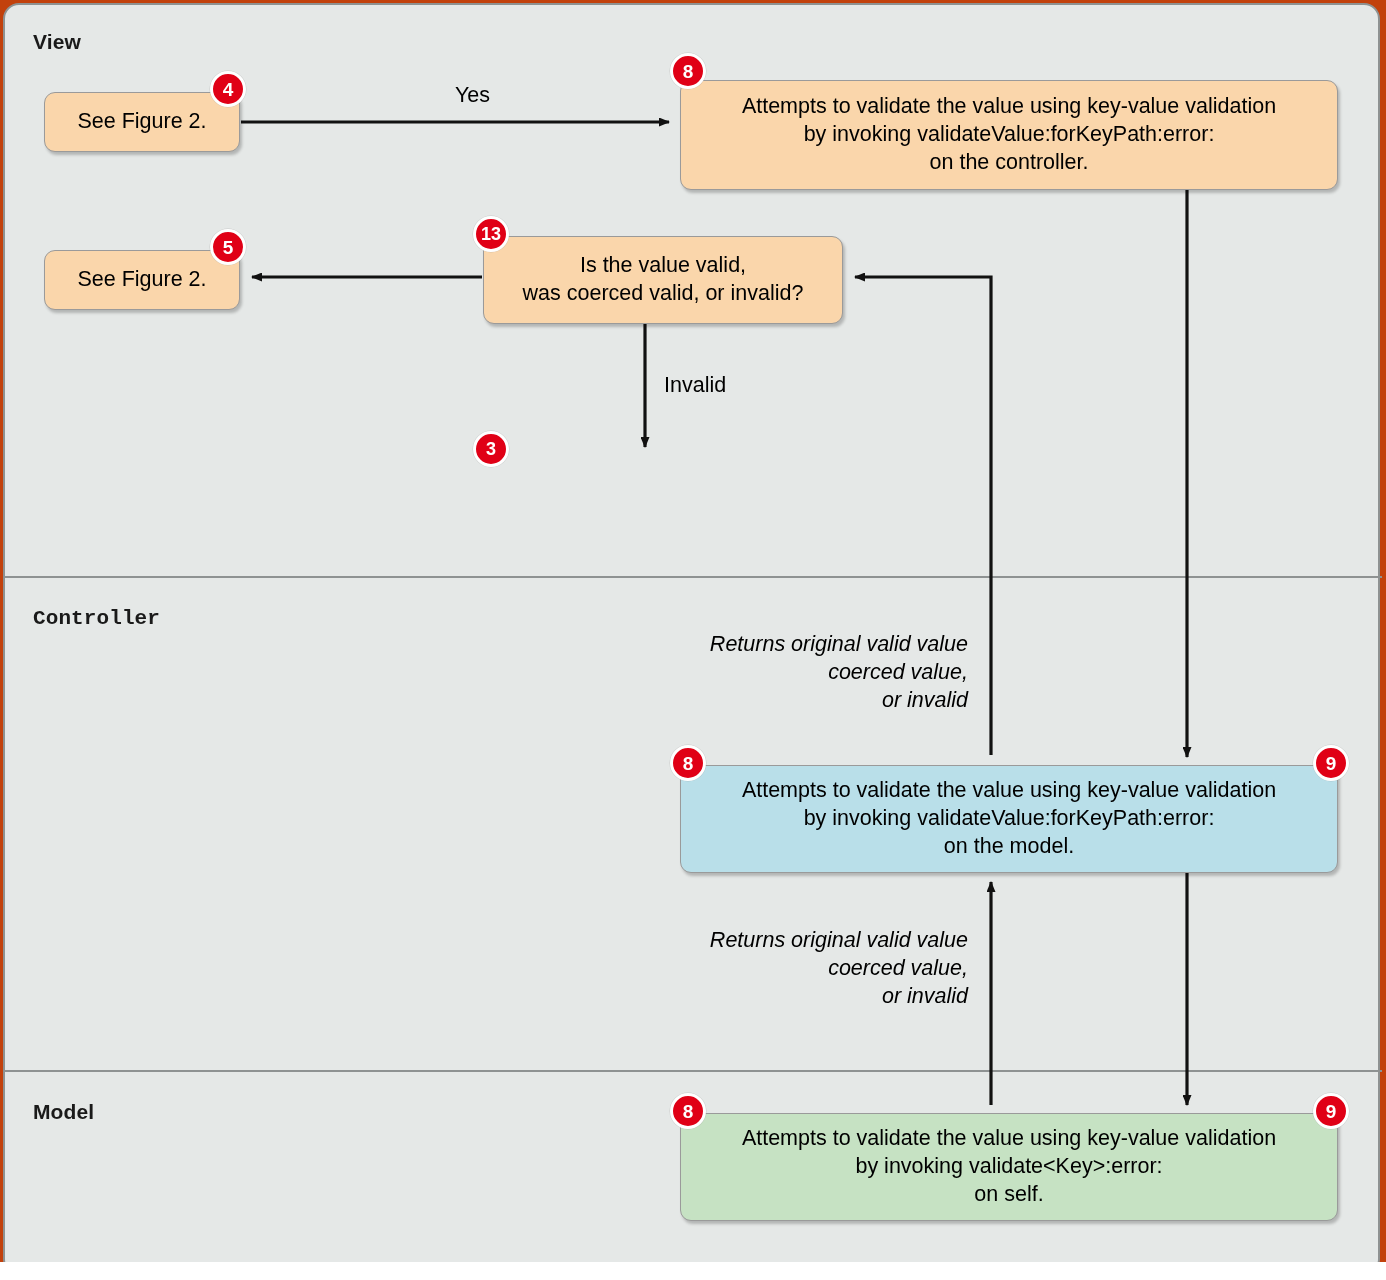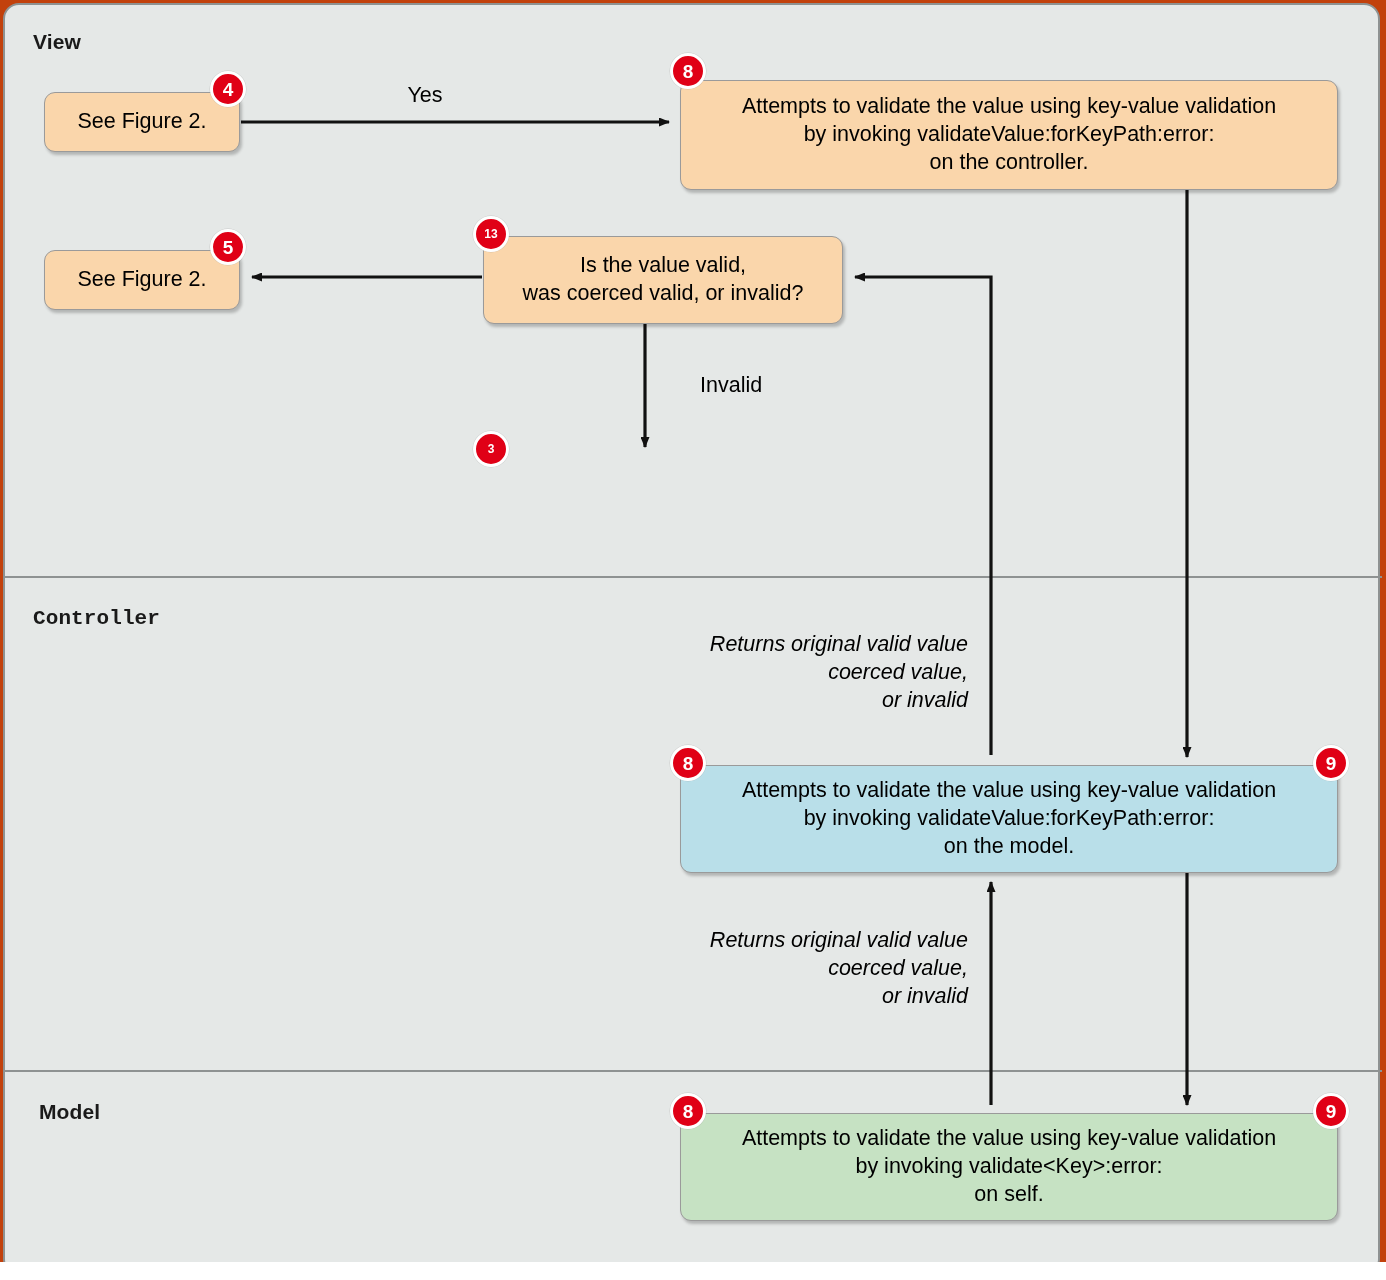--- a/index.html
+++ b/index.html
@@ -94,47 +94,47 @@
     color: #ffffff;
     font-size: 19px;
     font-weight: bold;
     display: flex;
     align-items: center;
     justify-content: center;
     line-height: 1;
     box-shadow: 0 0 0 0.5px rgba(150,150,150,0.35);
     z-index: 6;
   }
-  .badge.wide { font-size: 12px; }
+  .badge.wide { font-size: 18px; }
 
   
   .edge-label {
     position: absolute;
     font-size: 21.5px;
     color: #000000;
     line-height: 1.30;
     white-space: pre-line;
     z-index: 4;
   }
   .edge-label.right-align { text-align: right; font-style: italic; }
-  .edge-label.center-align { text-align: center; }
+  .edge-label.center-align { text-align: right; }
 </style>
 </head>
 <body>
 
 <div id="stage">
 
   <div class="outer-frame"></div>
 
   <div class="lane-divider" style="top:576px;"></div>
   <div class="lane-divider" style="top:1070px;"></div>
 
   <div class="lane-title" style="left:33px; top:30px;">View</div>
   <div class="lane-title" style="left:33px; top:607px;font-family:Liberation Mono, monospace;">Controller</div>
-  <div class="lane-title" style="left:39px; top:1100px;">Model</div>
+  <div class="lane-title" style="left:33px; top:1100px;">Model</div>
 
   <svg id="connectors" viewBox="0 0 1386 1280" xmlns="http://www.w3.org/2000/svg">
     <defs>
       <marker id="arrowhead" markerWidth="11" markerHeight="9" refX="10" refY="4.5" orient="auto" markerUnits="userSpaceOnUse">
         <path d="M0,0 L11,4.5 L0,9 Z" fill="#111111"></path>
       </marker>
     </defs>
 
     <line x1="241" y1="122" x2="669" y2="122" stroke="#111111" stroke-width="3.2" marker-end="url(#arrowhead)"></line>
 
@@ -170,21 +170,21 @@
   </div>
   <div class="badge" style="left:210px; top:229px;">5</div>
 
 
   <div class="node peach" style="left:483px; top:236px; width:360px; height:88px;">
     <span class="node-text">Is the value valid,
 was coerced valid, or invalid?</span>
   </div>
   <div class="badge wide" style="left:473px; top:216px;">13</div>
 
-  <div class="edge-label" style="left:700px; top:372px;">Invalid</div>
+  <div class="edge-label" style="left:664px; top:372px;">Invalid</div>
 
   <div class="badge wide" style="left:473px; top:431px;">3</div>
 
   <div class="edge-label right-align" style="left:618px; top:631px; width:350px;">Returns original valid value
 coerced value,
 or invalid</div>
 
   <div class="node blue" style="left:680px; top:765px; width:658px; height:108px;">
     <span class="node-text">Attempts to validate the value using key-value validation
 by invoking validateValue:forKeyPath:error:

